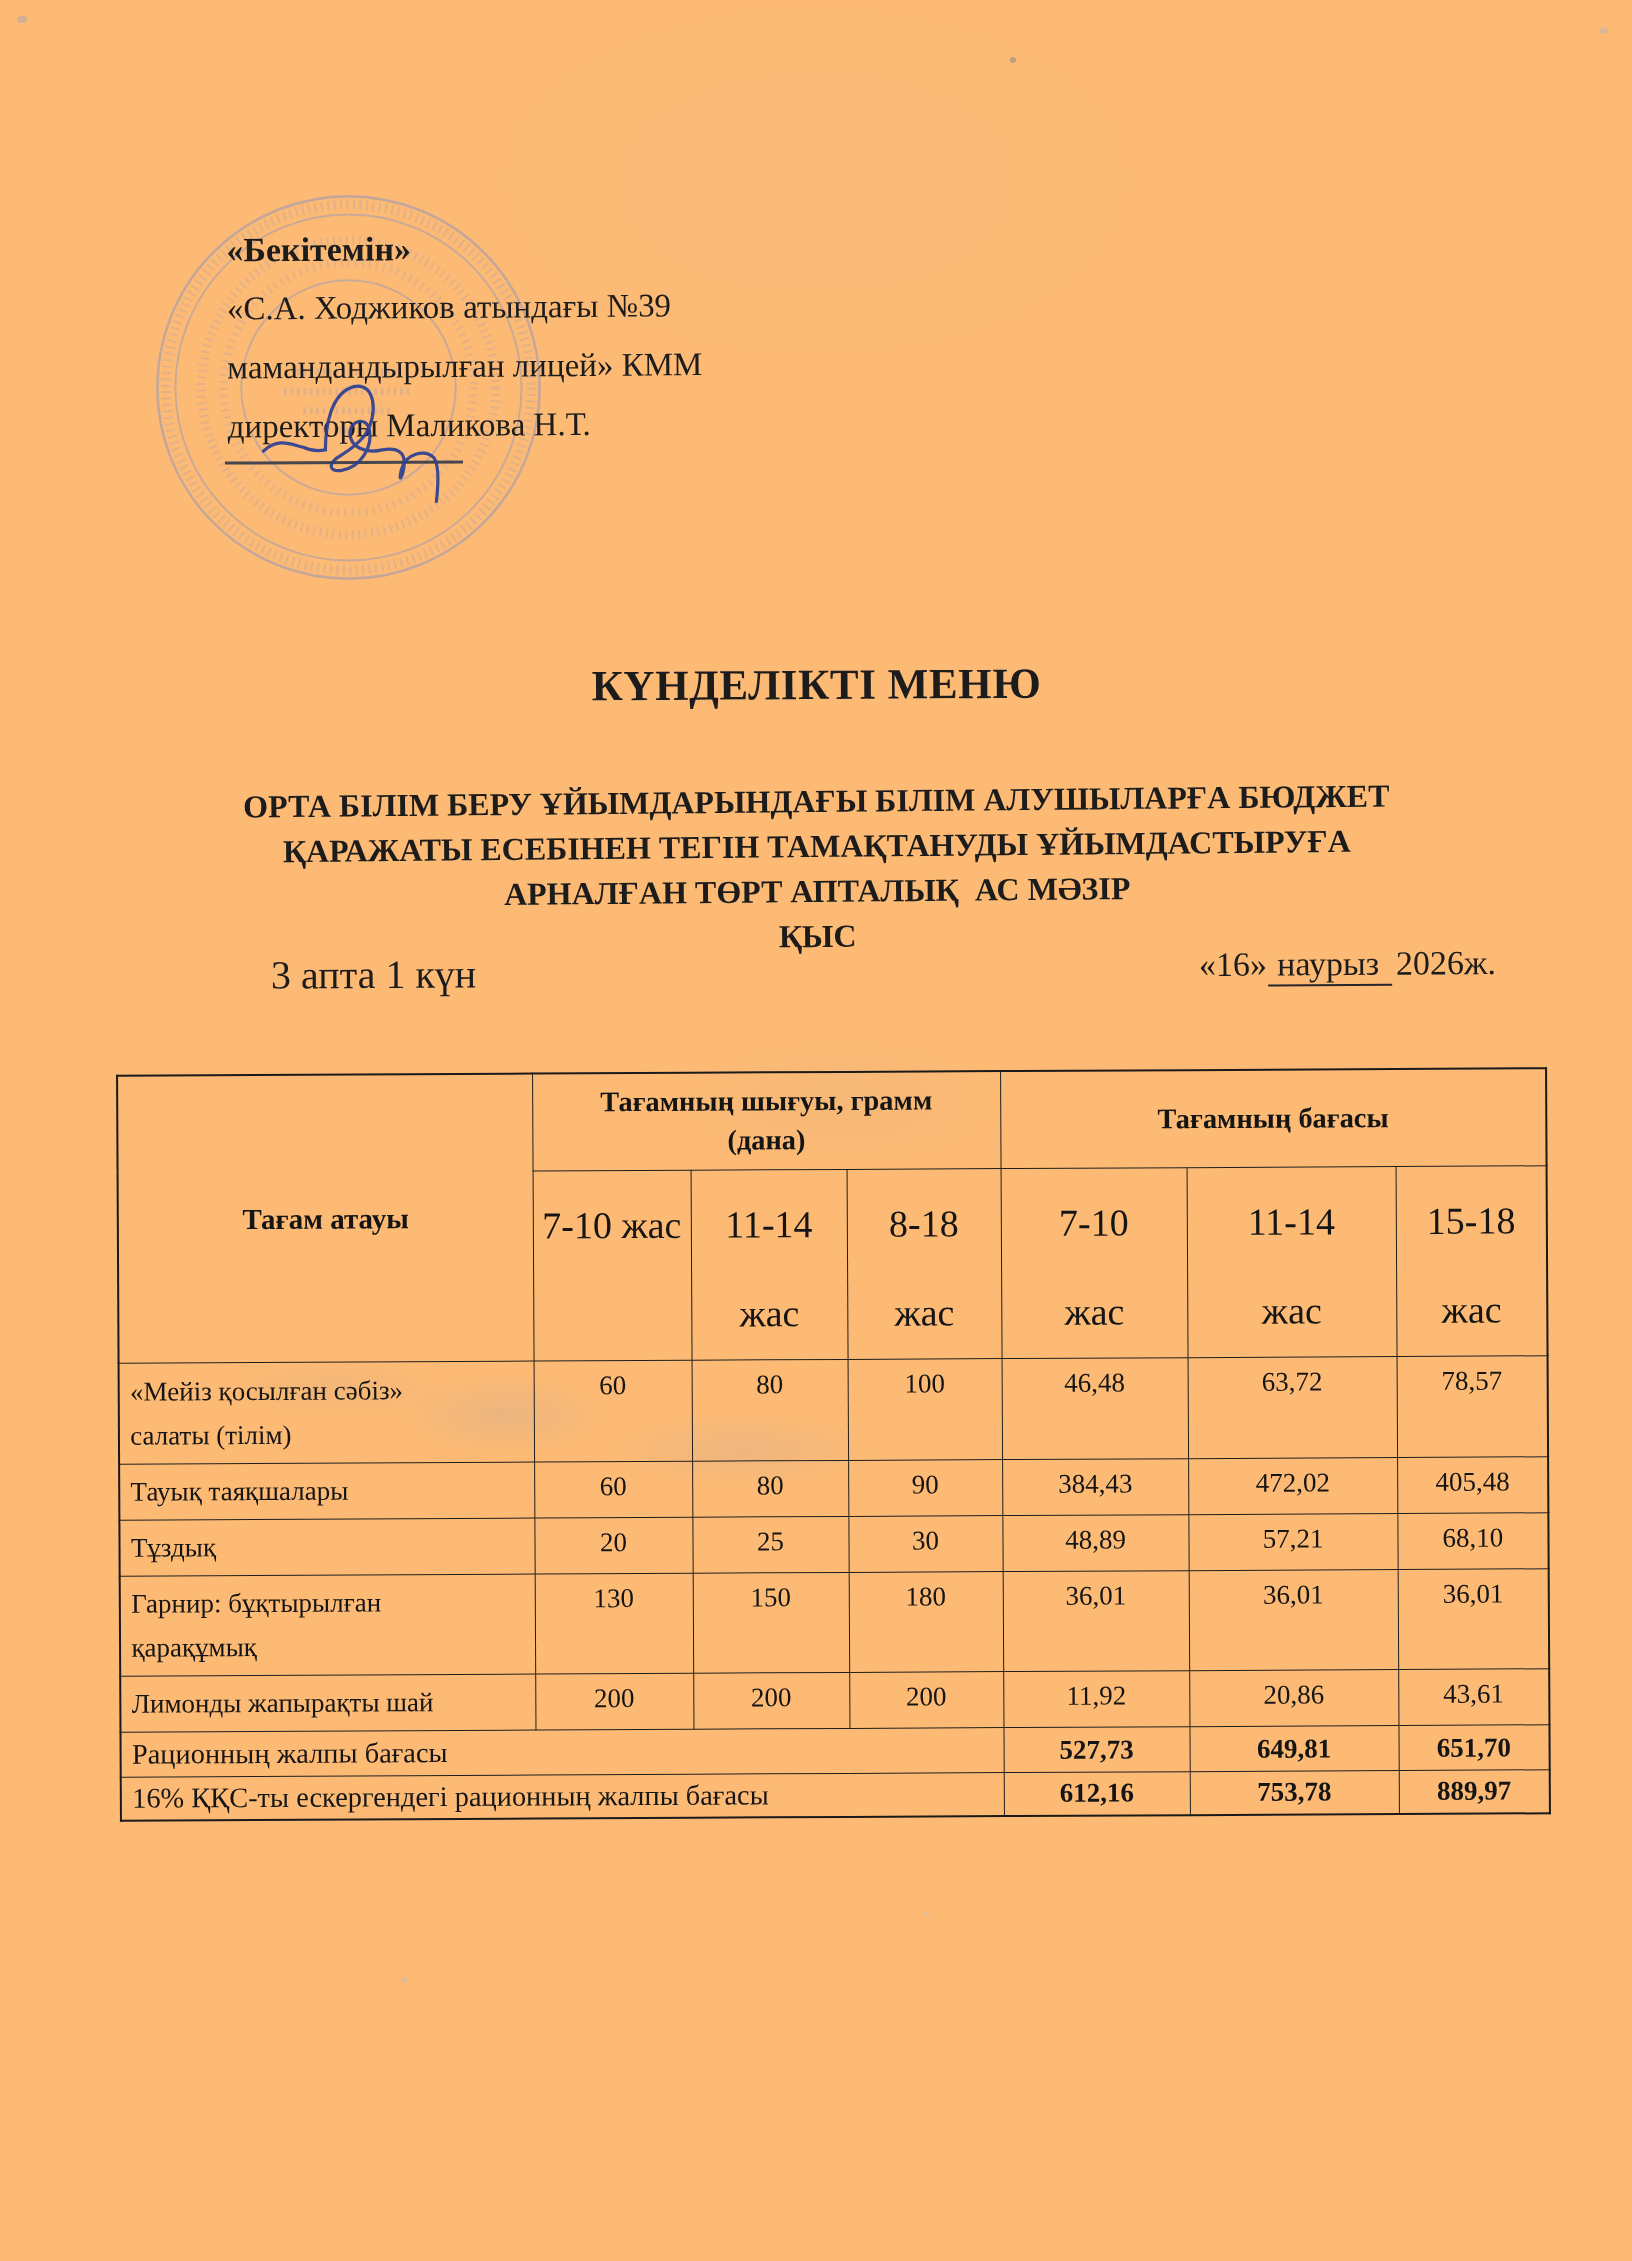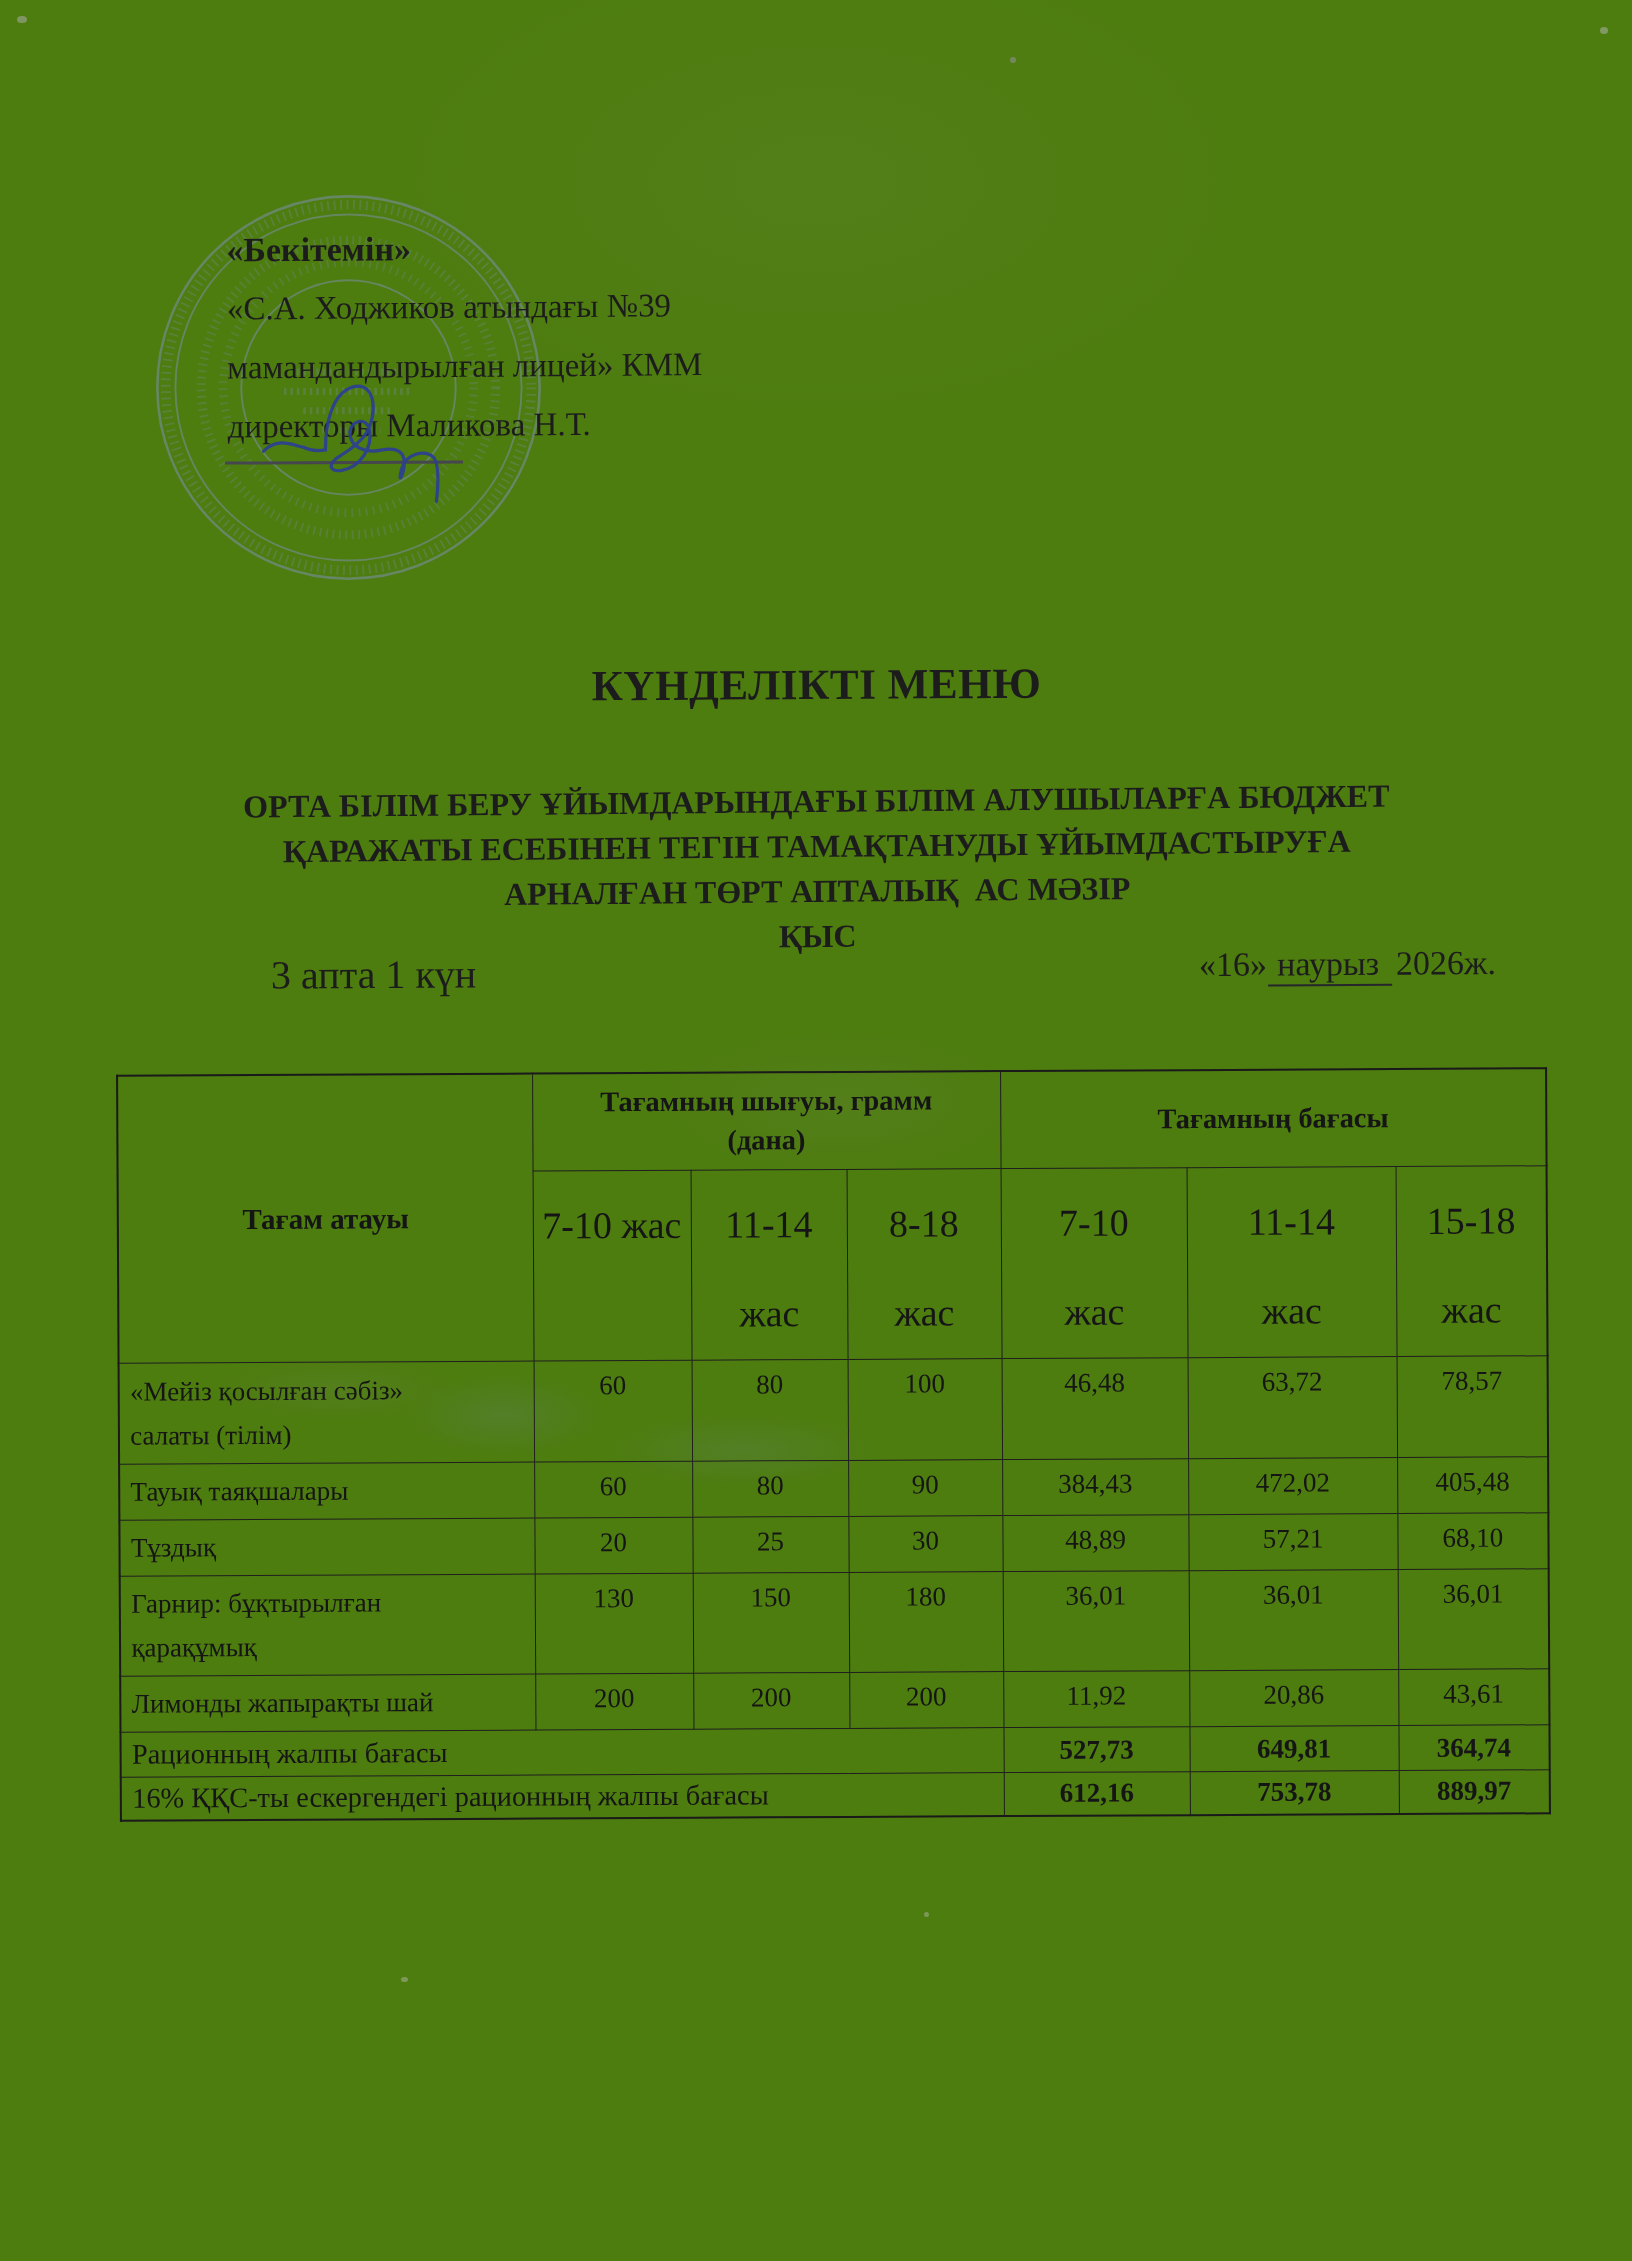--- a/index.html
+++ b/index.html
@@ -1,19 +1,19 @@
 <!DOCTYPE html>
 <html style="font-size:10.3px"><head>
 <meta charset="utf-8">
 <style>
   html,body{margin:0;padding:0;background:#e8e8e8;}
   #page{
     position:relative;
     width:1633px;height:2261px;
-    background:#4d7c0f;
+    background:#fdba74;
     overflow:hidden;
     font-family:"Liberation Serif","DejaVu Serif",serif;
     color:#1c1c1c;
   }
   
   .artifact{position:absolute;pointer-events:none;}
   #smudge-layer{
     position:absolute;left:0;top:0;width:100%;height:100%;
     background:
       radial-gradient(142px 58px at 504px 1415px, rgba(120,145,195,.14), rgba(120,145,195,0) 70%),
@@ -195,21 +195,21 @@
         <td class="cell-num">200</td>
         <td class="cell-price">11,92</td>
         <td class="cell-price">20,86</td>
         <td class="cell-price">43,61</td>
       </tr>
 
       <tr style="height:45px">
         <td colspan="4" class="sum-label">Рационның жалпы бағасы</td>
         <td class="sum-val">527,73</td>
         <td class="sum-val">649,81</td>
-        <td class="sum-val">364,74</td>
+        <td class="sum-val">651,70</td>
       </tr>
       <tr style="height:43px">
         <td colspan="4" class="sum-label">16% ҚҚС-ты ескергендегі рационның жалпы бағасы</td>
         <td class="sum-val">612,16</td>
         <td class="sum-val">753,78</td>
         <td class="sum-val">889,97</td>
       </tr>
     </tbody>
   </table>
   </div>

